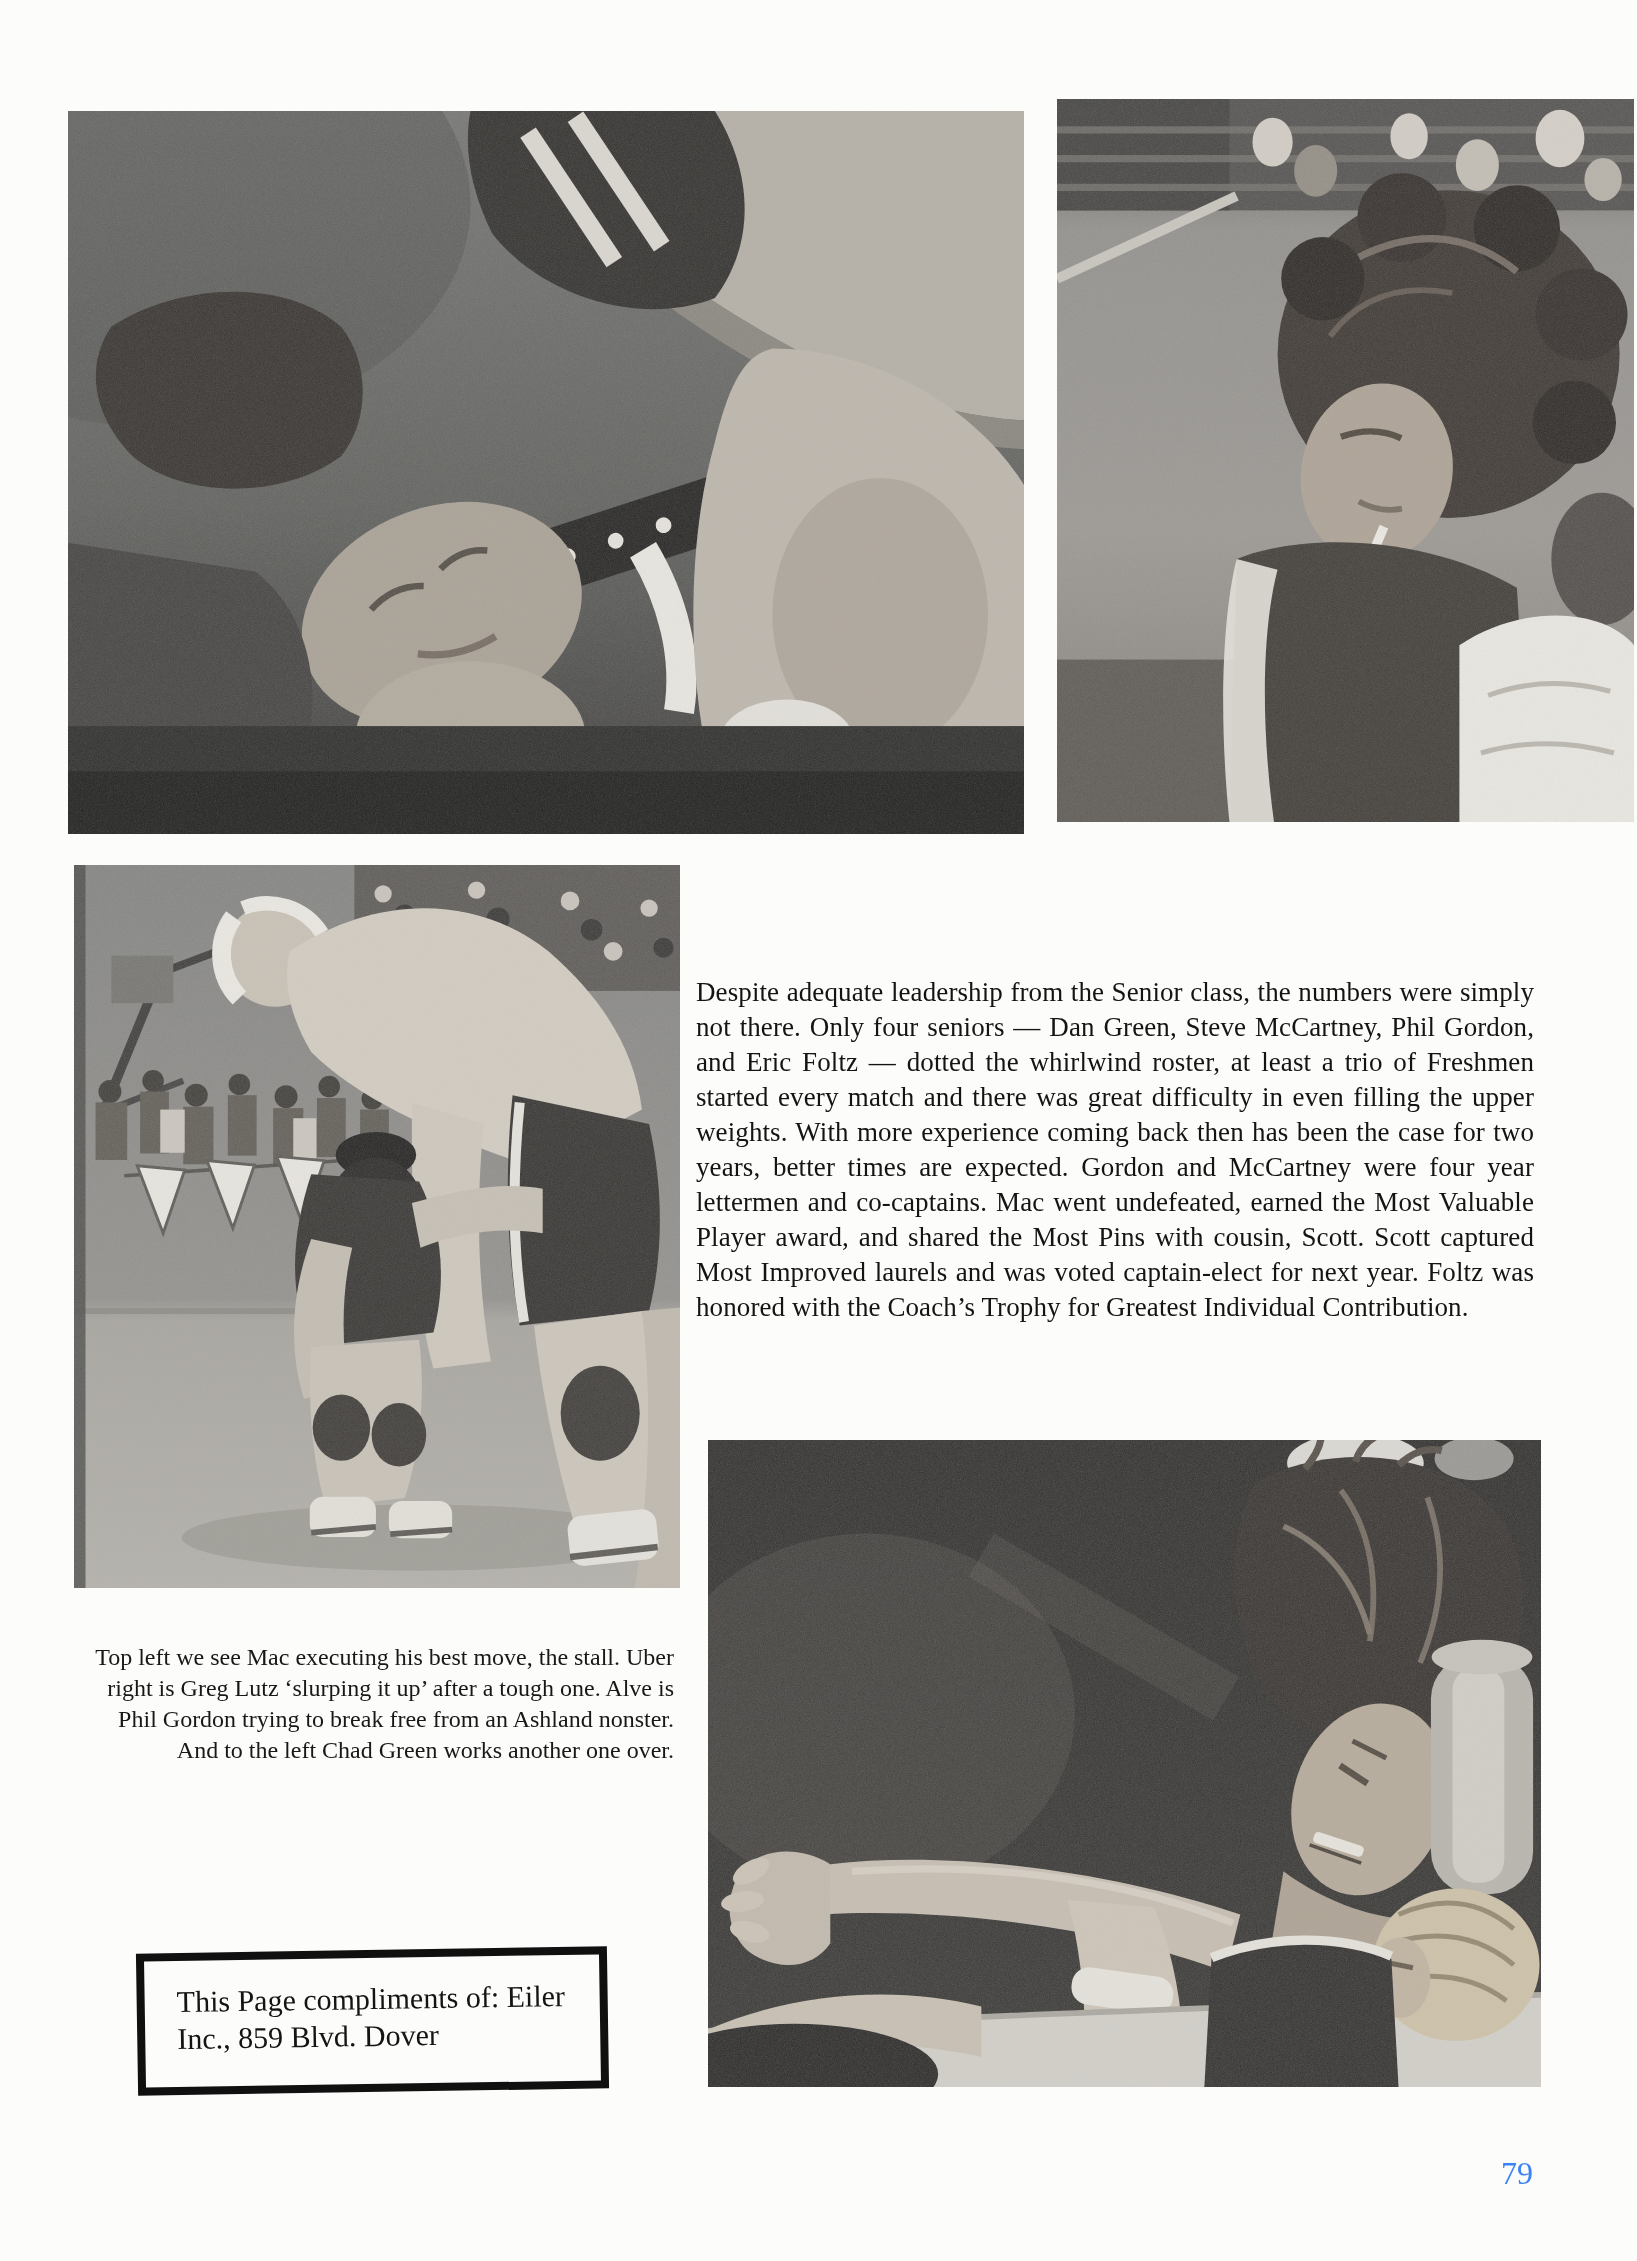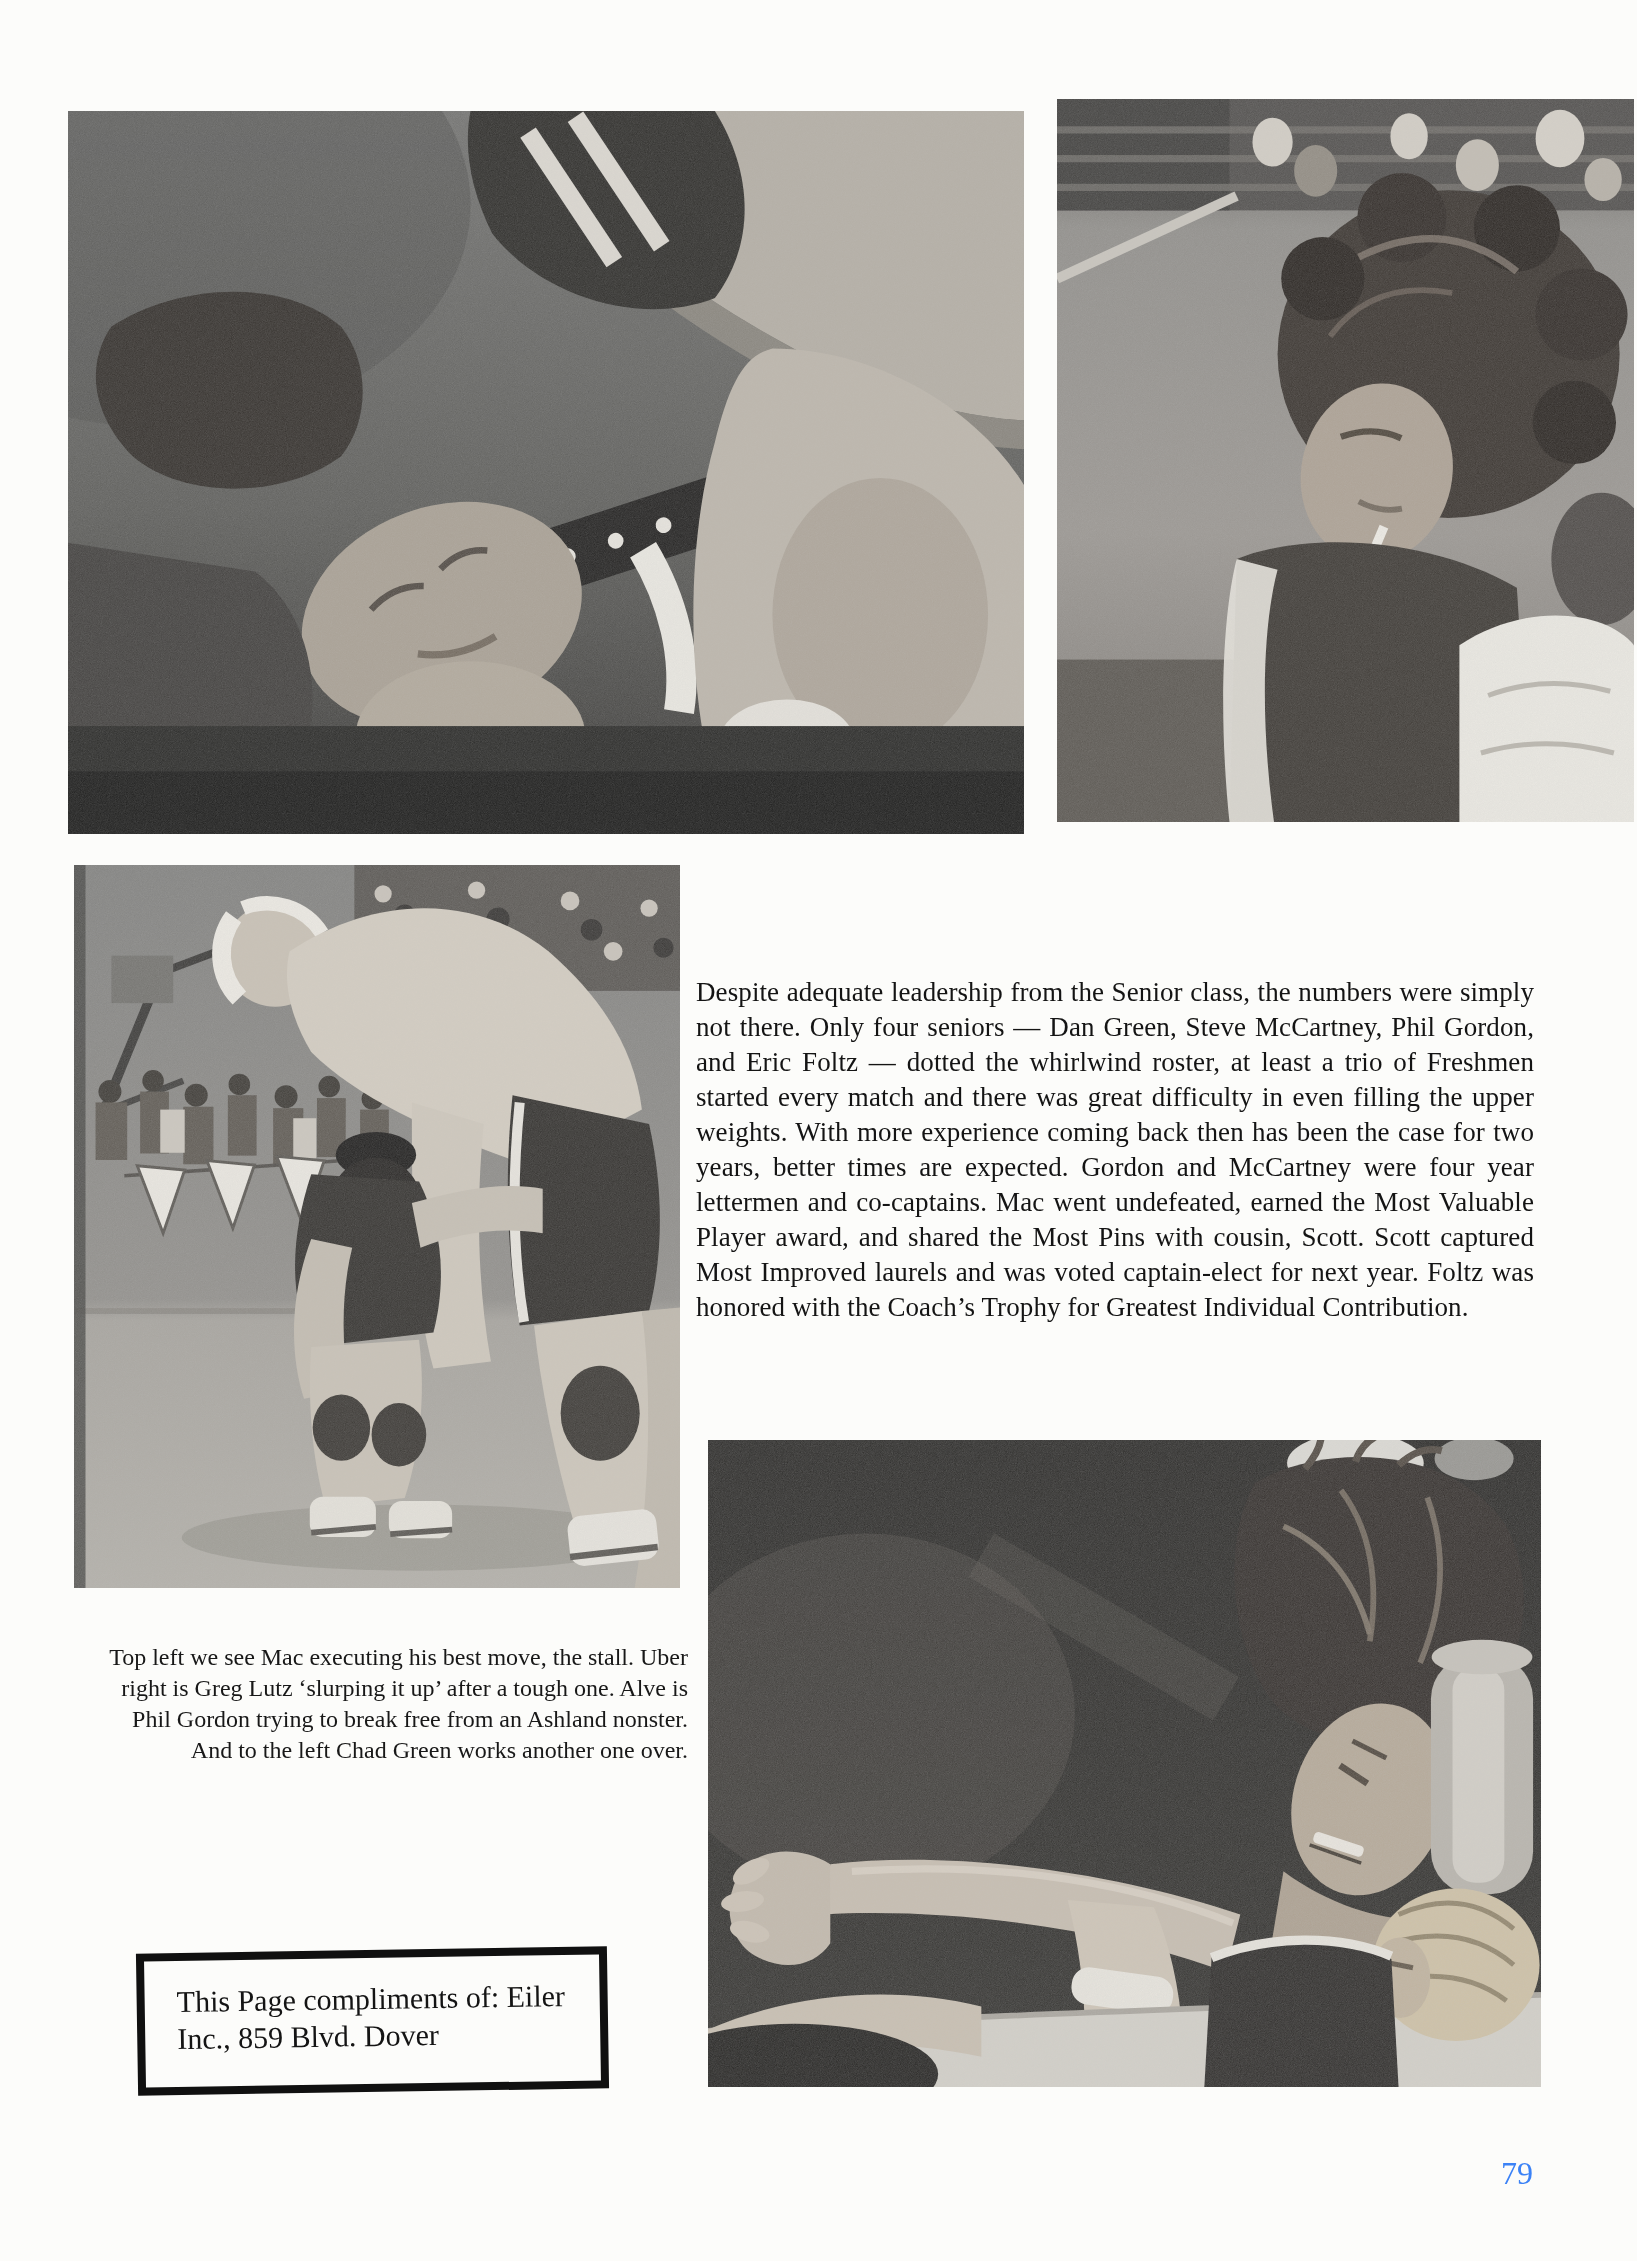--- a/index.html
+++ b/index.html
@@ -7,21 +7,21 @@
         font-family:Liberation Serif, serif;}
   .photo{position:absolute;overflow:hidden;background:#6a6a68;}
   .photo svg{display:block;width:100%;height:100%;}
   .photoA{left:68px;top:111px;width:956px;height:723px;}
   .photoB{left:1057px;top:99px;width:577px;height:723px;}
   .photoC{left:74px;top:865px;width:606px;height:723px;}
   .photoD{left:708px;top:1440px;width:833px;height:647px;}
   .body-text{position:absolute;left:696px;top:975px;width:838px;margin:0;
              font-size:27px;line-height:35px;color:#141414;text-align:justify;
              letter-spacing:0.1px;}
-  .caption{position:absolute;left:90px;top:1642px;width:598px;margin:0;
+  .caption{position:absolute;left:76px;top:1642px;width:598px;margin:0;
            font-size:24px;line-height:31px;color:#181818;text-align:right;}
   .sponsor-box{position:absolute;left:137px;top:1950px;width:471px;height:142px;
                border:8px solid #101010;box-sizing:border-box;
                transform:rotate(-0.9deg);background:#fcfcfa;}
   .sponsor-text{margin:21.6px 0 0 32px;font-size:30px;line-height:37px;color:#141414;}
   .page-number{position:absolute;left:1501px;top:2157px;font-size:32px;line-height:32px;
                color:#3b82f6;}
 </style>
 </head>
 <body>

